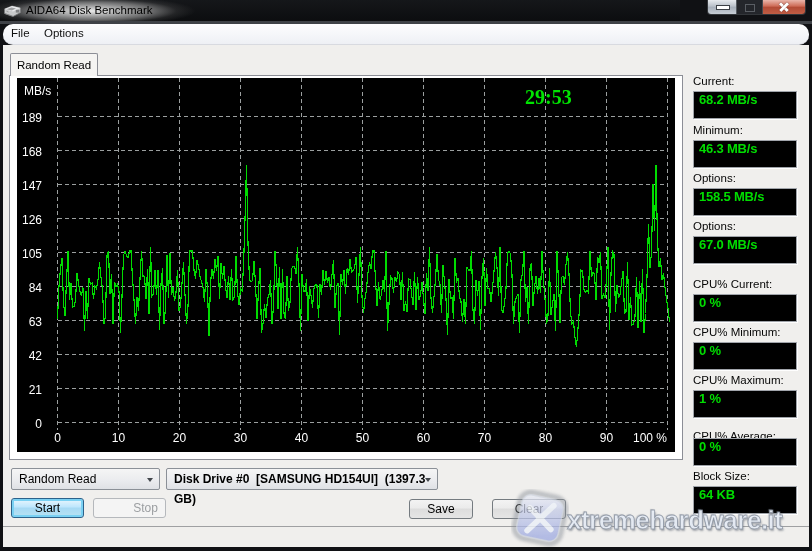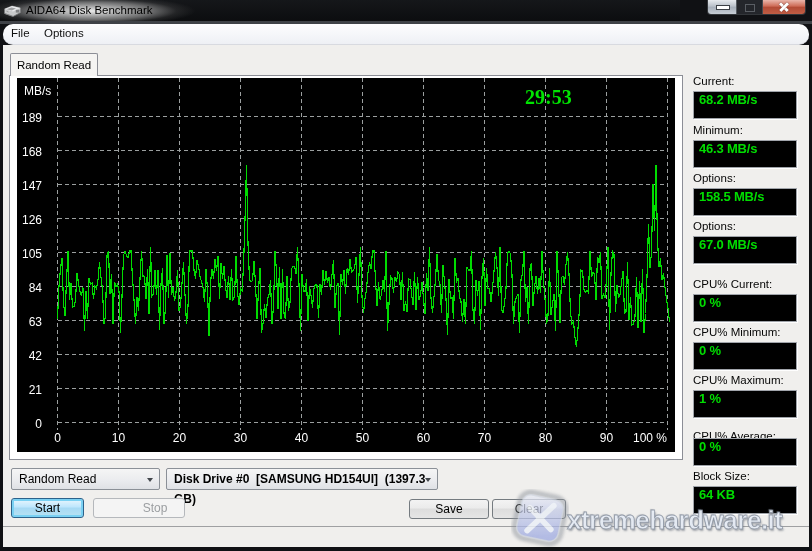--- a/index.html
+++ b/index.html
@@ -137,22 +137,22 @@
 <div class="plabel" style="top:430px">CPU% Average:</div>
 <div class="pbox" style="top:438px">0 %</div>
 <div class="plabel" style="top:470px">Block Size:</div>
 <div class="pbox" style="top:486px">64 KB</div>
 </div>
 
 <div class="combo" style="left:11px; top:468px; width:149px;">Random Read<span class="arr"></span></div>
 <div class="combo" style="left:166px; top:468px; width:272px;font-weight:bold;">Disk Drive #0&nbsp; [SAMSUNG HD154UI]&nbsp; (1397.3 GB)<span class="arr"></span></div>
 
 <div class="btn btn-start" style="left:11px; top:498px; width:73px;">Start</div>
-<div class="btn btn-stop" style="left:93px; top:498px; width:92px;padding-left:32px;">Stop</div>
-<div class="btn btn-norm" style="left:409px; top:499px; width:80px;">Save</div>
+<div class="btn btn-stop" style="left:93px; top:498px; width:73px;padding-left:32px;">Stop</div>
+<div class="btn btn-norm" style="left:409px; top:499px; width:64px;">Save</div>
 <div class="btn btn-norm" style="left:492px; top:499px; width:74px;">Clear</div>
 
 <div class="sep"></div>
 <div style="position:absolute;left:502px;top:528px;width:1px;height:18px;background:#cfcdca"></div>
 <div class="bstrip"></div>
 
 <svg class="wmlogo" width="58" height="58" viewBox="0 0 58 58">
  <defs>
   <linearGradient id="lg1" x1="0" y1="0" x2="0.25" y2="1">
    <stop offset="0" stop-color="#edeff4"></stop>

